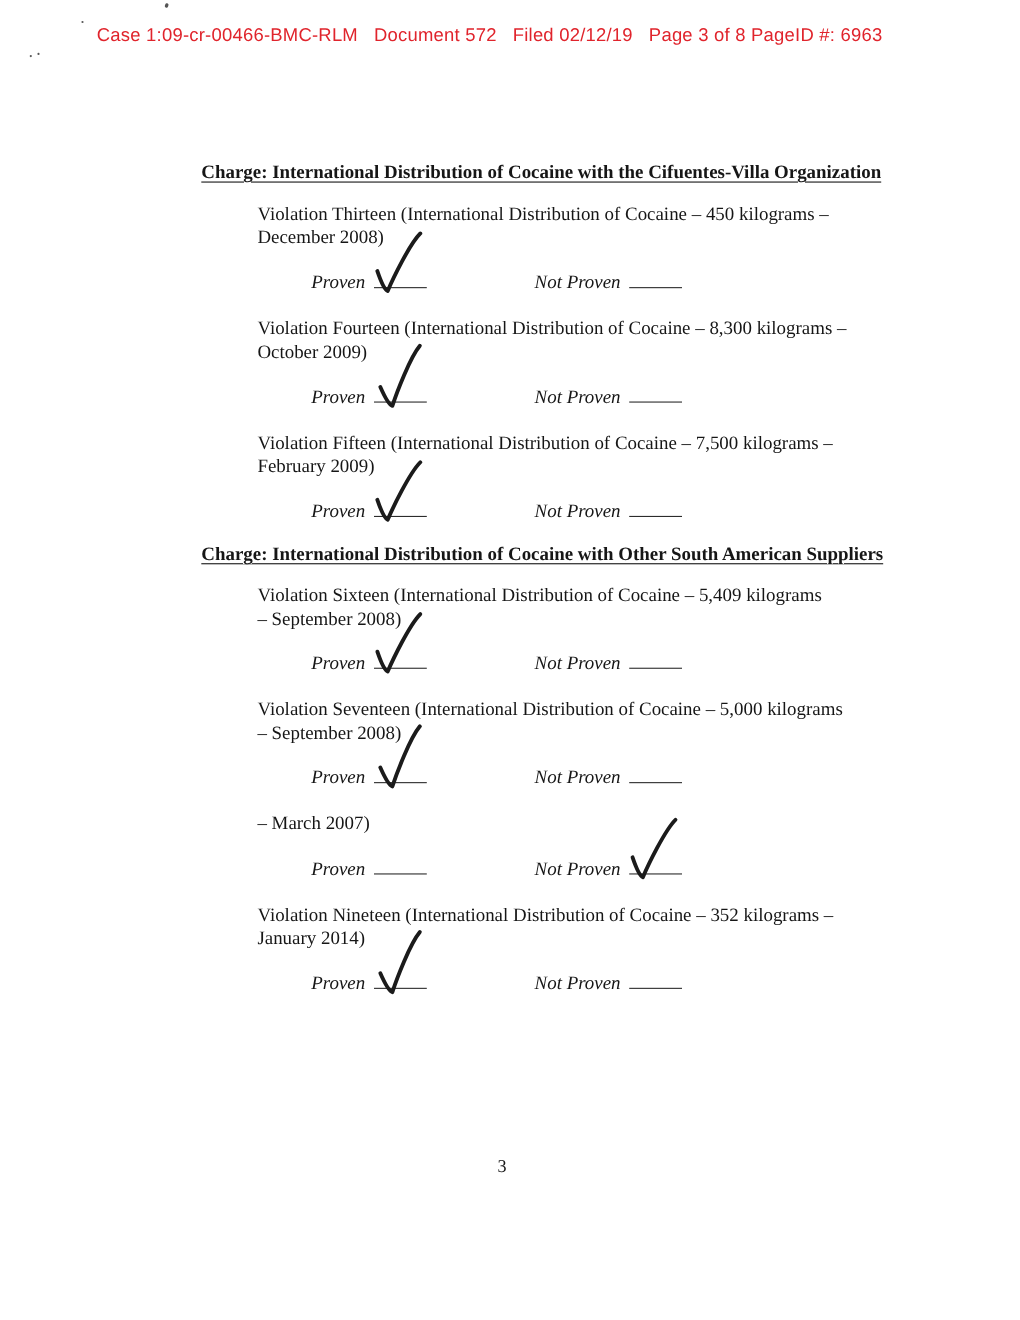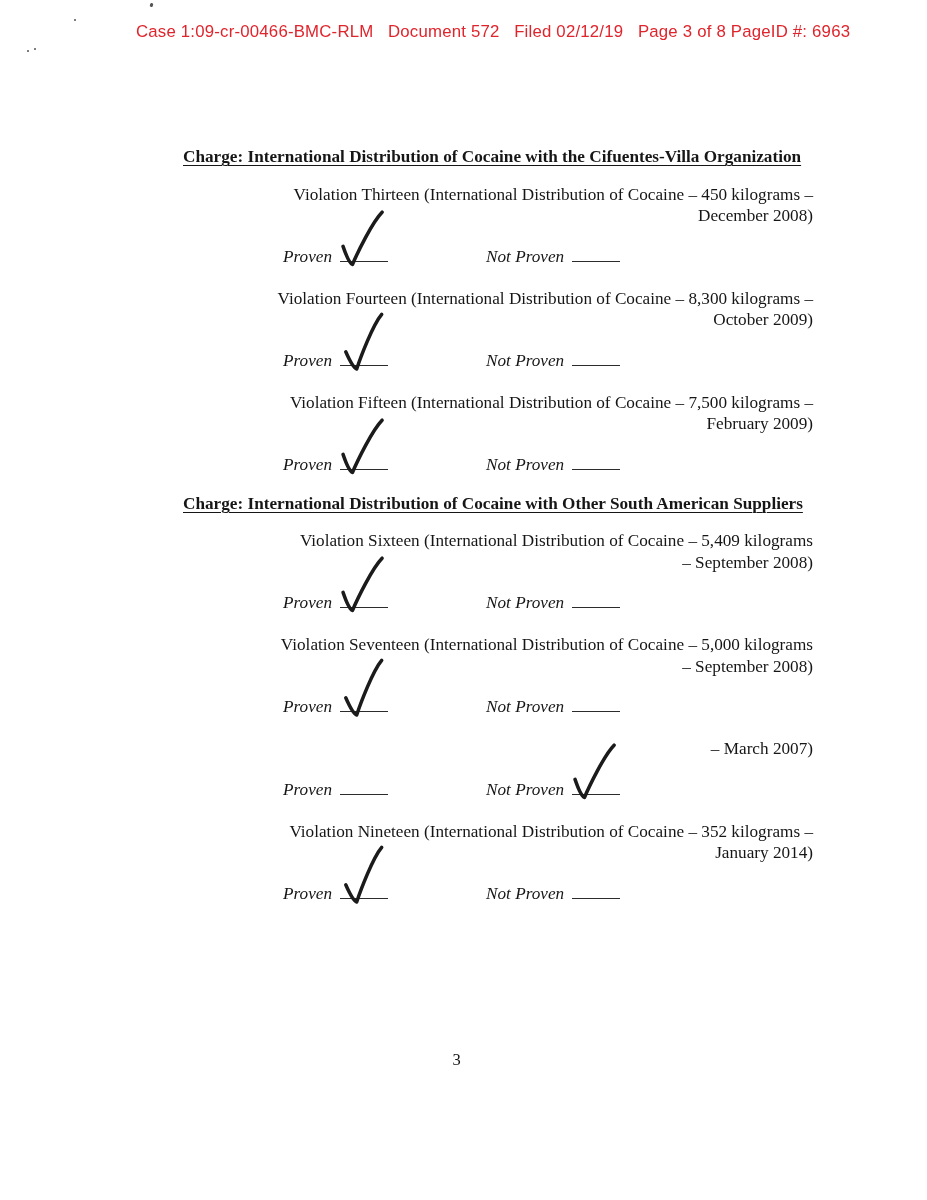--- a/index.html
+++ b/index.html
@@ -12,21 +12,20 @@
     color:#161616;
   }
   
   .case-header {
     position:absolute;
     left:88px; top:22px;
     font-family:"Liberation Sans", sans-serif;
     font-size:16.8px;
     letter-spacing:0.2px;
     white-space:pre;
-    margin-left:48px;
   }
   
   .speck { position:absolute; background:#555; border-radius:50%; }
   .speck.s1 { left:74px; top:19px;  width:2px; height:2px; }
   .speck.s2 { left:27px; top:50px;  width:2px; height:2px; }
   .speck.s3 { left:34px; top:48px;  width:2px; height:2px; }
   .speck.s4 { left:150px; top:3px;  width:3px; height:4px; border-radius:40%; transform:rotate(20deg); }
 
   .content {
     position:absolute;
@@ -39,21 +38,21 @@
     font-size:17.2px;
     font-weight:700;
     text-decoration:underline;
     text-underline-offset:3px;
     text-decoration-thickness:1.4px;
     white-space:nowrap;
   }
   .charge-section + .charge-section .charge-heading { margin-top:13px; }
 
   .violation { margin:16px 0 0 51px; }
-  .vline { margin:0; white-space:nowrap;text-align:right; }
+  .vline { margin:0; white-space:nowrap; }
 
   .verdict-row {
     margin:17px 0 0 49px;
     height:28px;
     white-space:nowrap;
     font-style:italic;
   }
   .verdict-label { display:inline-block; }
   .blank {
     display:inline-block;

